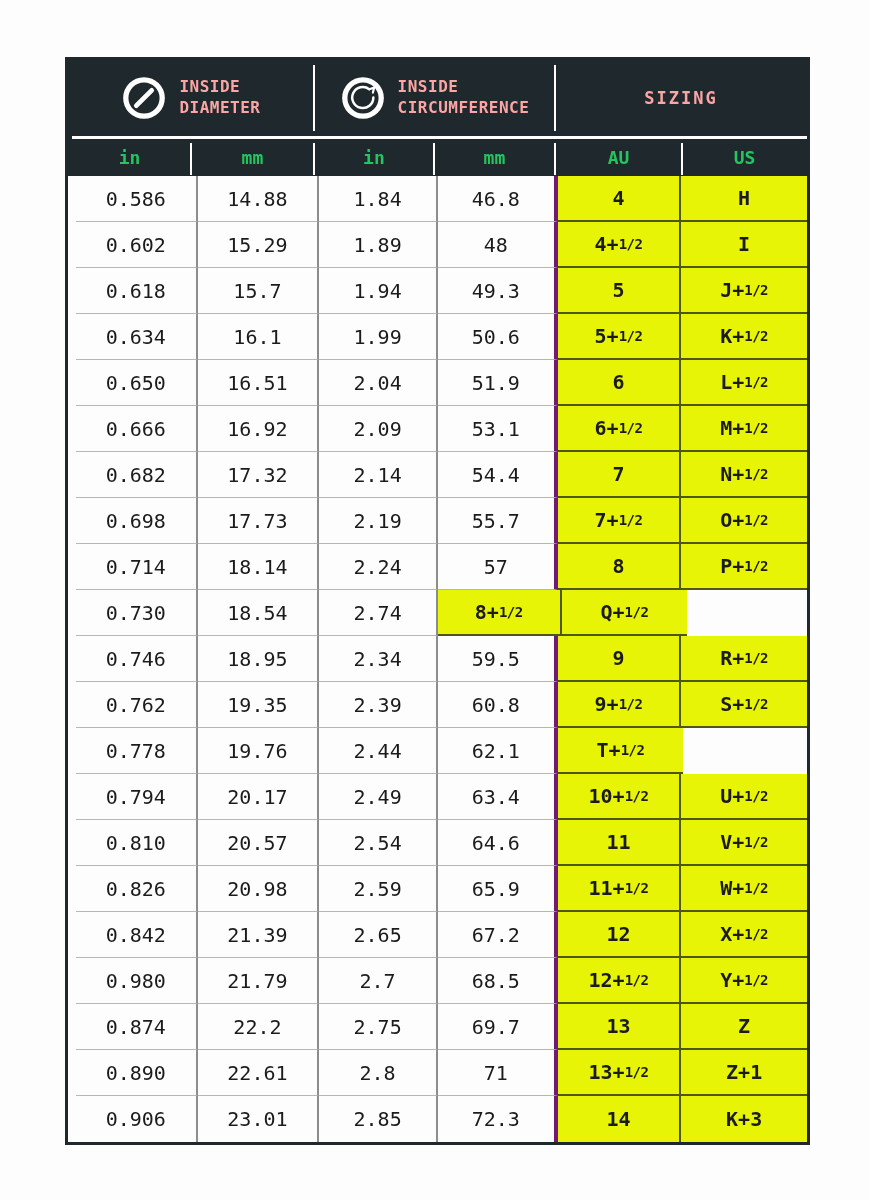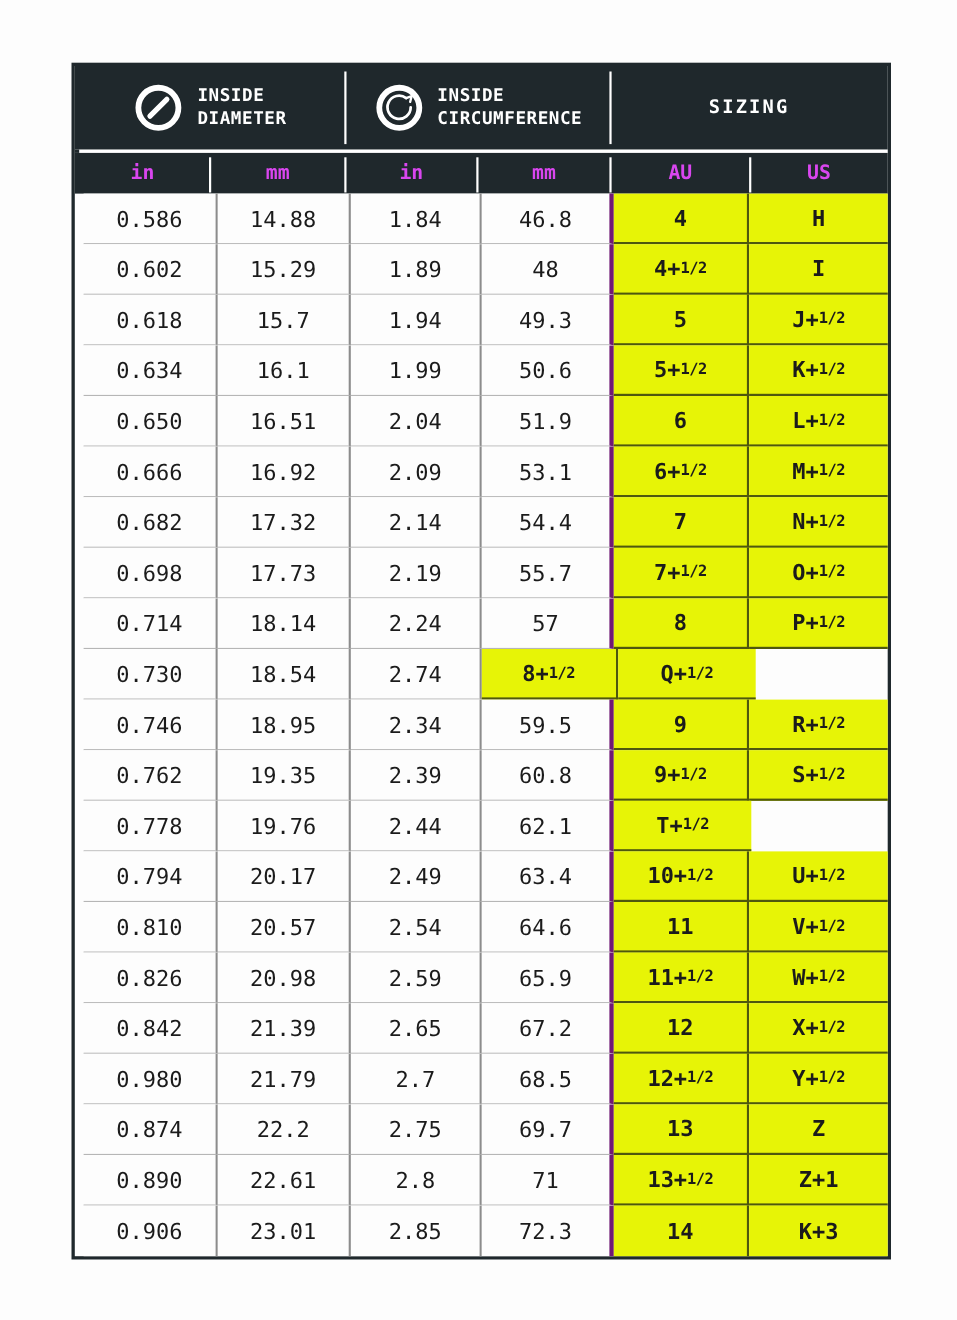--- a/index.html
+++ b/index.html
@@ -19,22 +19,21 @@
     left: 65px; top: 57px;
     width: 745px;
     border: 3px solid #1f282c;
     background: #fdfdfd;
   }
   
   .head {
     display: flex;
     height: 76px;
     background: #1f282c;
-    color: #ffffff;
-    justify-content: center;
+    color: #fca5a5;
   }
   .hgroup {
     display: flex;
     align-items: center;
     justify-content: center;
     gap: 12px;
     position: relative;
   }
   .hgroup.g0 { width: 33.28%; }
   .hgroup.g1 { width: 32.62%; }
@@ -68,21 +67,21 @@
     position: absolute;
     left: 4px; right: 0; top: 0;
     height: 2.5px;
     background: #ffffff;
   }
   
   .subhead {
     display: flex;
     height: 37px;
     background: #1f282c;
-    color: #d946ef;
+    color: #22c55e;
   }
   .subcell {
     display: flex;
     align-items: center;
     justify-content: center;
     font-weight: bold;
     font-size: 18px;
     position: relative;
   }
   .subcell:not(:last-child)::after {

